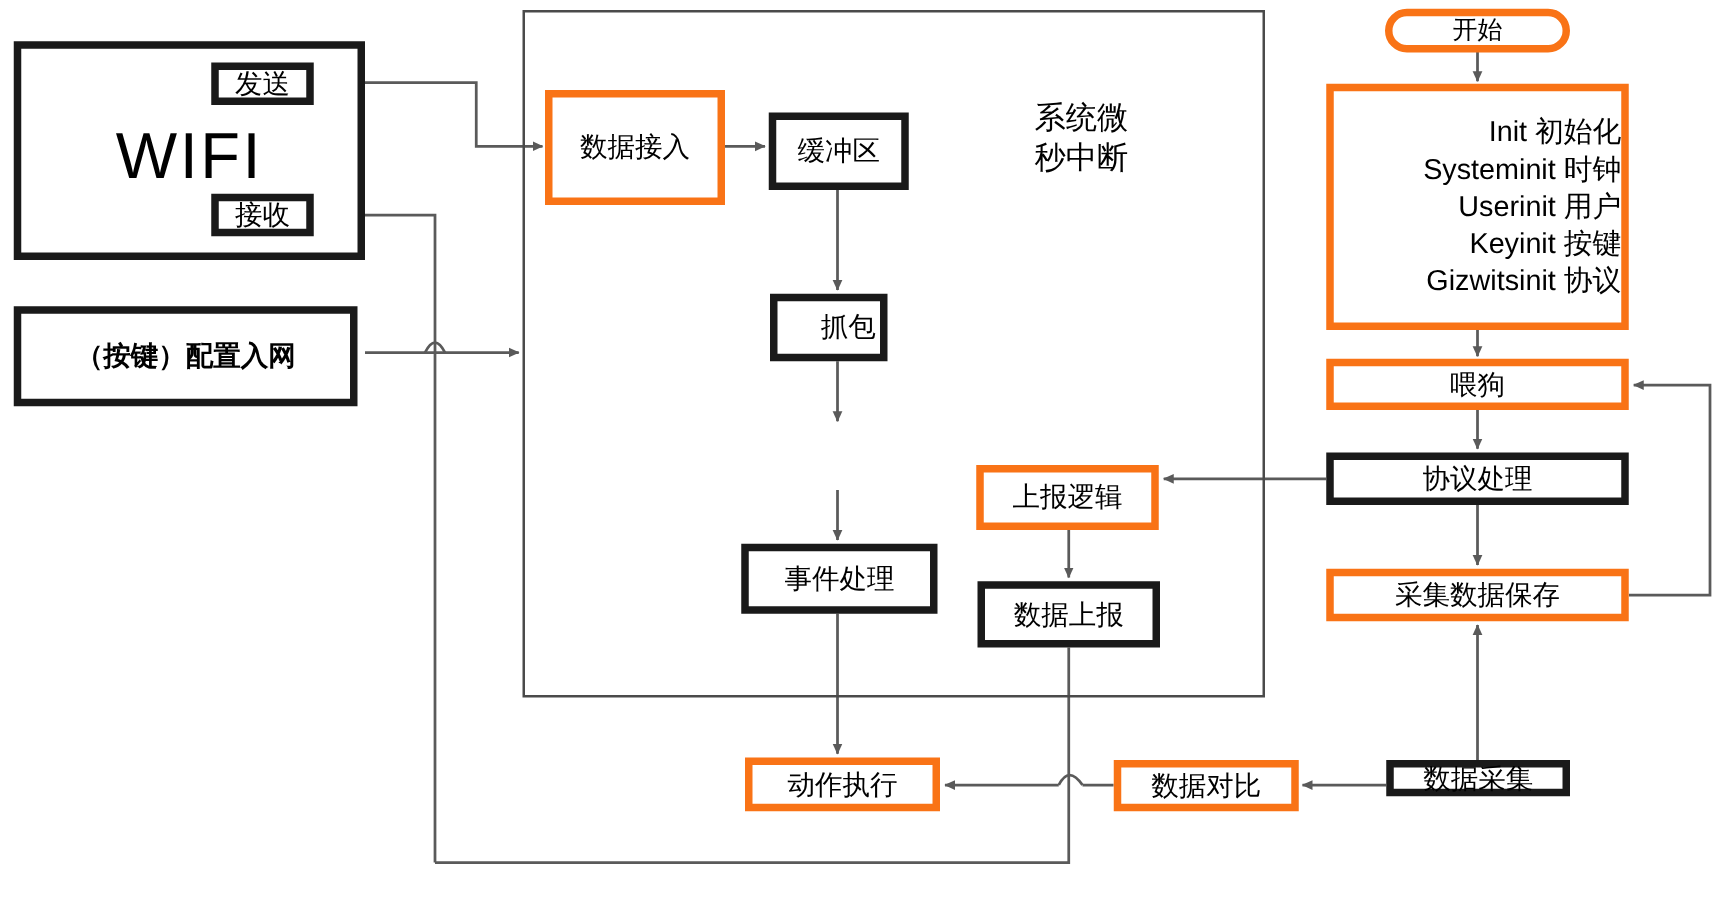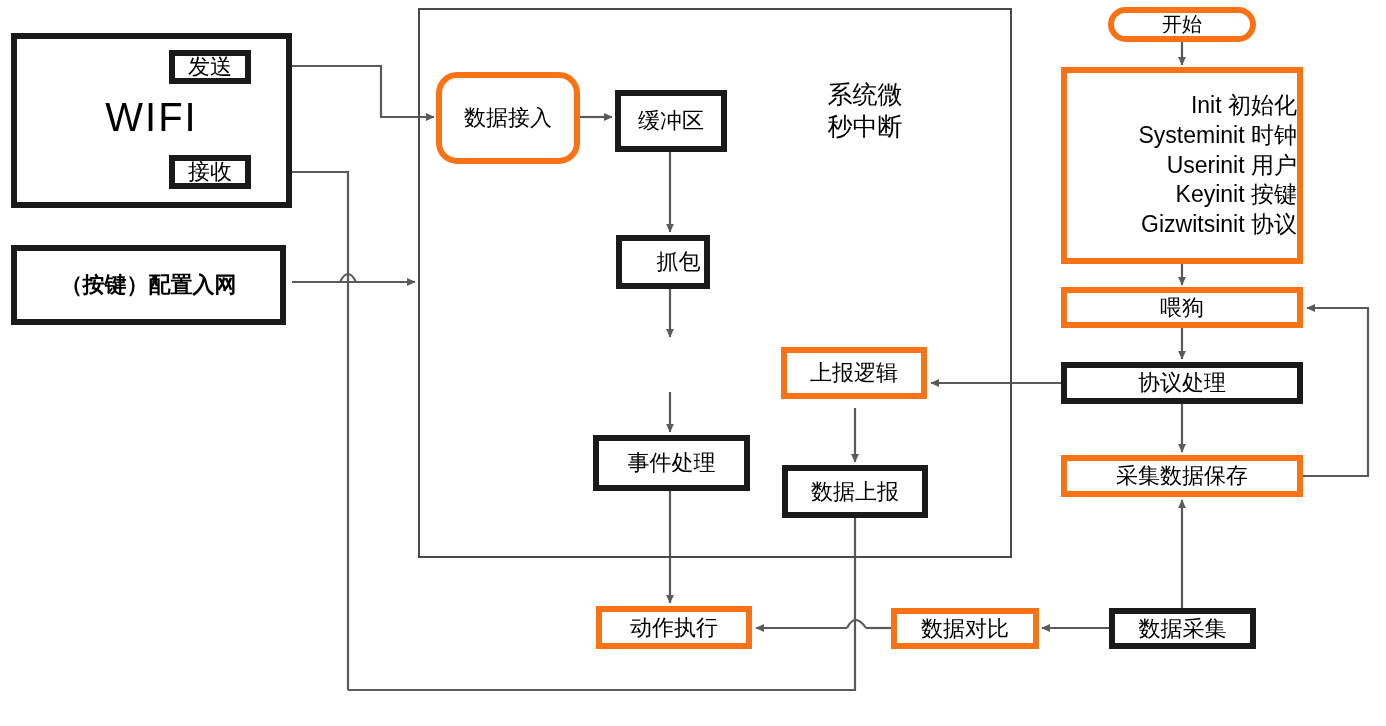--- a/index.html
+++ b/index.html
@@ -43,21 +43,21 @@
     border: 2px solid #4a4a4a;
   }
   .oval { border-radius: 999px; }
   .label-free {
     position: absolute;
     color: #000000;
     text-align: center;
     line-height: 1.28;
     white-space: pre-line;
   }
-  .fs-xl { font-size: 40px; font-weight: 400; letter-spacing: 2px; }
+  .fs-xl { font-size: 52px; font-weight: 400; letter-spacing: 2px; }
   .fs-lg { font-size: 25px; }
   .fs-md { font-size: 22px; }
   .fs-sm { font-size: 20px; }
   .init-lines {
     display: flex;
     flex-direction: column;
     align-items: flex-end;
     justify-content: center;
     font-size: 23px;
     line-height: 1.30;
@@ -130,38 +130,38 @@
 
   <div class="node dark" style="left:11px; top:33px; width:281px; height:175px; display:block;"></div>
   <div class="label-free fs-xl" style="left:11px; top:92px; width:281px;">WIFI</div>
 
   <div class="node dark fs-md" style="left:169px; top:50px; width:82px; height:34px;">发送</div>
 
   <div class="node dark fs-md" style="left:169px; top:155px; width:82px; height:34px;">接收</div>
 
   <div class="node dark fs-md" style="left:11px; top:245px; width:275px; height:80px;font-weight:bold;">（按键）配置入网</div>
 
-  <div class="node fs-md" style="left:436px; top:72px; width:144px; height:92px;border-radius:21px;">数据接入</div>
+  <div class="node fs-md" style="left:436px; top:72px; width:144px; height:92px;">数据接入</div>
 
   <div class="node dark fs-md" style="left:615px; top:90px; width:112px; height:62px;">缓冲区</div>
 
   <div class="node dark fs-md" style="left:616px; top:235px; width:94px; height:54px;padding-left:31px;">抓包</div>
 
 
   <div class="node dark fs-md" style="left:593px; top:435px; width:157px; height:56px;">事件处理</div>
 
-  <div class="node fs-md" style="left:781px; top:347px; width:146px; height:52px;">上报逻辑</div>
+  <div class="node fs-md" style="left:781px; top:372px; width:146px; height:52px;">上报逻辑</div>
 
   <div class="node fs-md" style="left:596px; top:606px; width:156px; height:43px;">动作执行</div>
 
   <div class="node dark fs-md" style="left:782px; top:465px; width:146px; height:53px;">数据上报</div>
 
   <div class="node fs-md" style="left:891px; top:608px; width:148px; height:41px;">数据对比</div>
 
-  <div class="node dark fs-md" style="left:1109px; top:608px; width:147px; height:41px;">数据采集</div>
+  <div class="node dark fs-md" style="left:1109px; top:608px; width:147px; height:29px;">数据采集</div>
 
   <div class="node oval fs-sm" style="left:1108px; top:7px; width:148px; height:35px;">开始</div>
 
   <div class="node init-lines" style="left:1061px; top:67px; width:242px; height:197px;">
     <span>Init 初始化</span>
     <span>Systeminit 时钟</span>
     <span>Userinit 用户</span>
     <span>Keyinit 按键</span>
     <span>Gizwitsinit 协议</span>
   </div>

